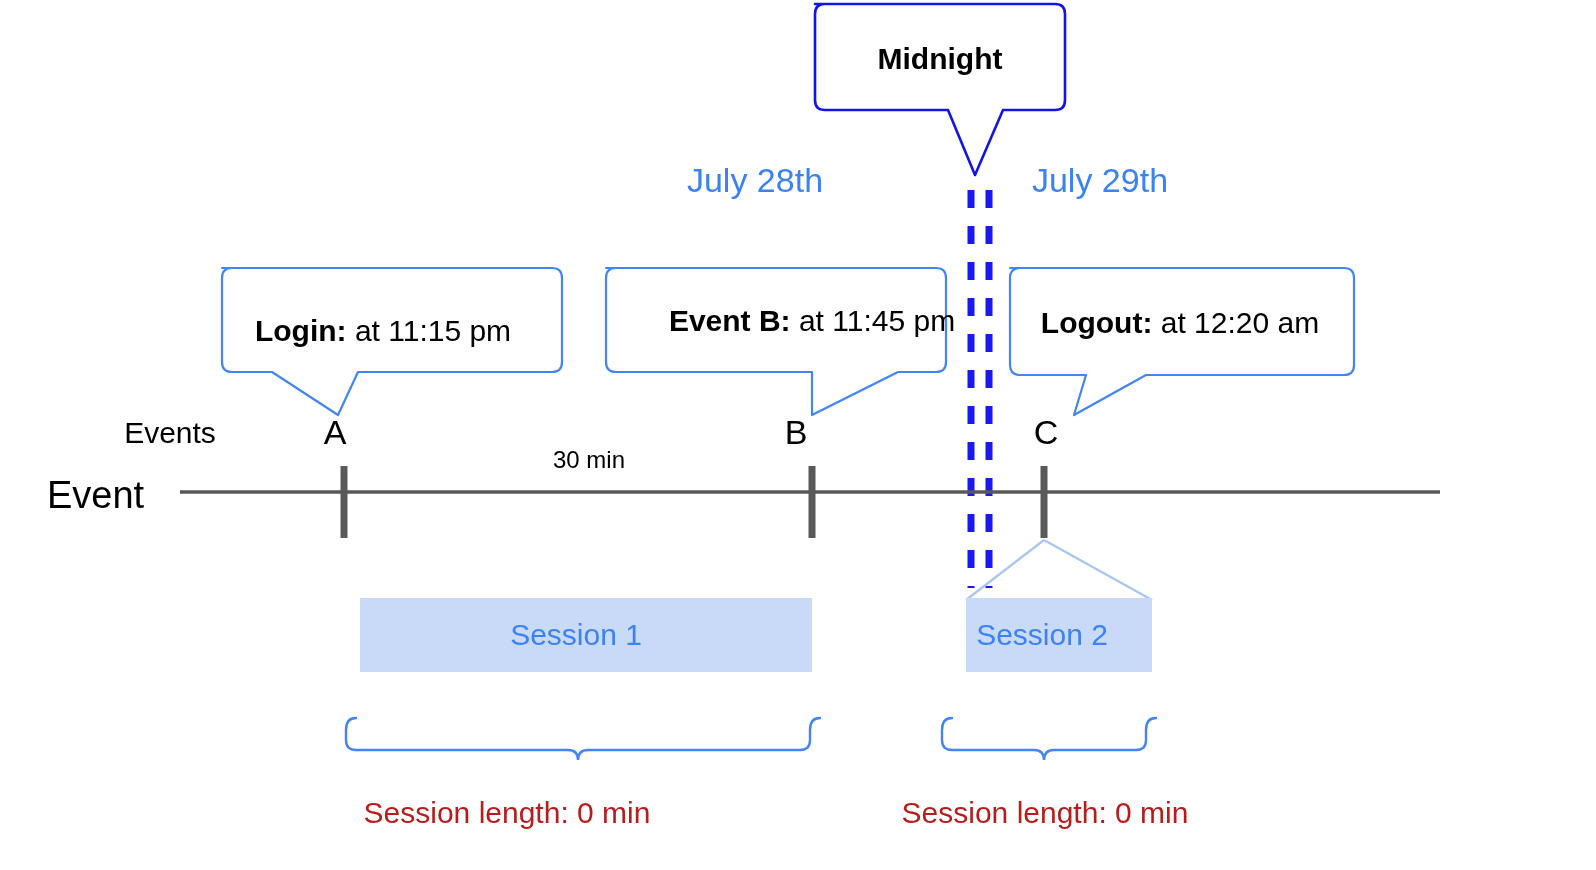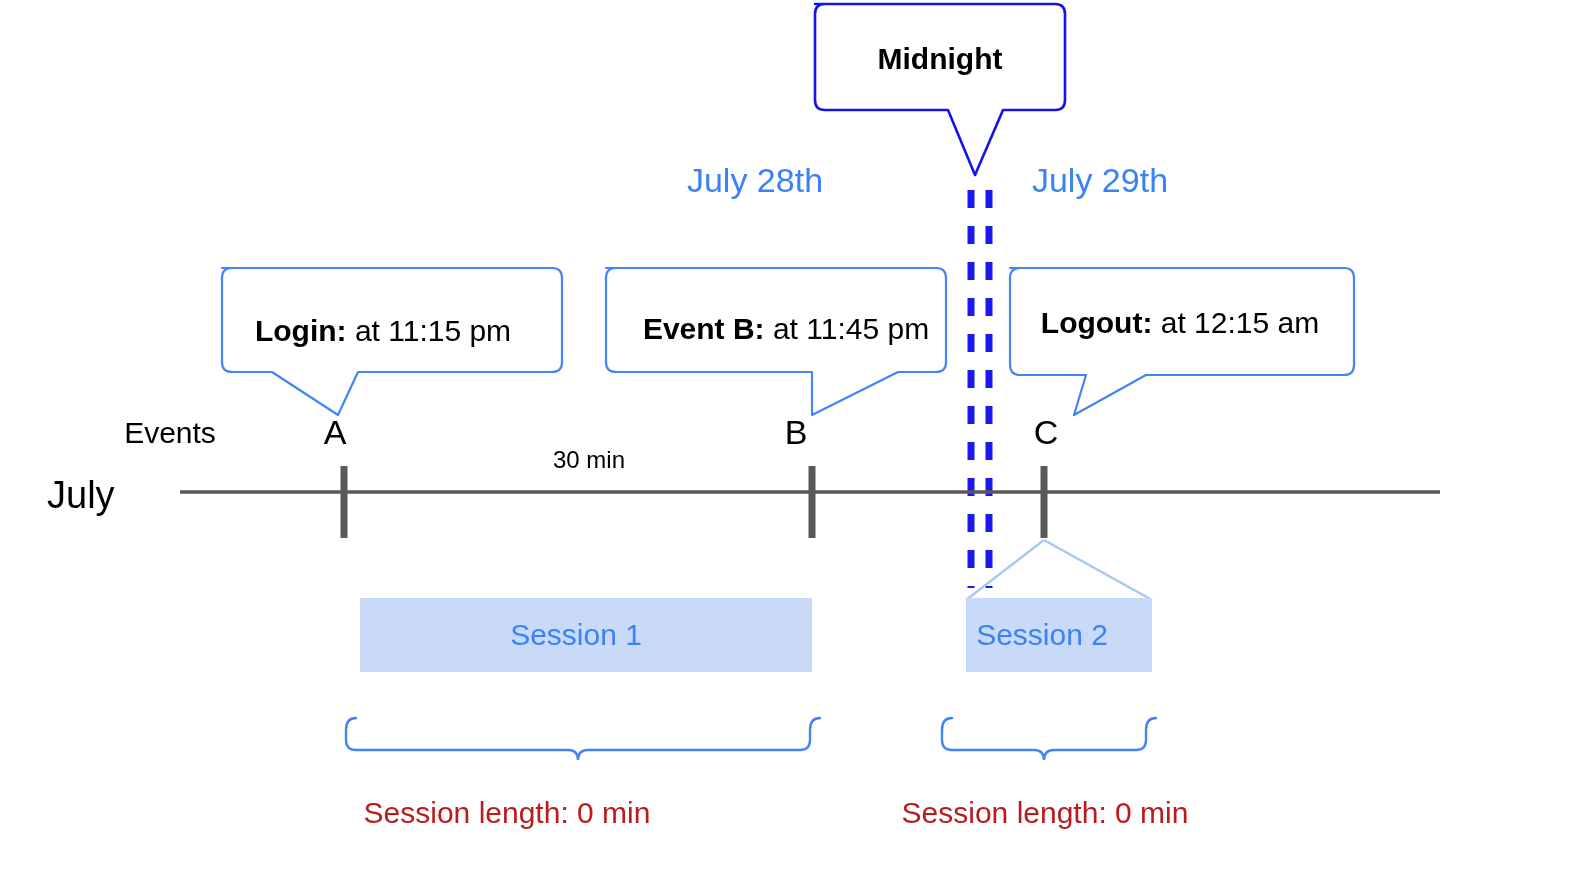--- a/index.html
+++ b/index.html
@@ -213,30 +213,30 @@
 
   <div class="lbl midnight-text centered" style="left:940px; top:44px;">Midnight</div>
 
   <div class="lbl date-text centered" style="left:755px; top:163px;">July 28th</div>
   <div class="lbl date-text centered" style="left:1100px; top:163px;">July 29th</div>
 
   <div class="lbl callout-text centered" style="left:383px; top:304px;margin-top:12px;">
     <b>Login:</b><span> at 11:15 pm</span>
   </div>
 
-  <div class="lbl callout-text centered" style="left:786px; top:306px;margin-top:8px;">
+  <div class="lbl callout-text centered" style="left:812px; top:306px;">
     <b>Event B:</b><span> at 11:45 pm</span>
   </div>
 
   <div class="lbl callout-text centered" style="left:1180px; top:308px;">
-    <b>Logout:</b><span> at 12:15 am</span>
+    <b>Logout:</b><span> at 12:20 am</span>
   </div>
 
   <div class="lbl row-label centered" style="left:170px; top:418px;">Events</div>
-  <div class="lbl axis-title" style="left:47px; top:476px;">July</div>
+  <div class="lbl axis-title" style="left:47px; top:476px;">Event</div>
 
   <div class="lbl event-letter centered" style="left:335px; top:415px;">A</div>
   <div class="lbl event-letter centered" style="left:796px; top:415px;">B</div>
   <div class="lbl event-letter centered" style="left:1046px; top:415px;">C</div>
 
   <div class="lbl duration-text centered" style="left:573px; top:448px;margin-left:16px;">30 min</div>
 
   <div class="lbl session-text centered" style="left:576px; top:620px;">Session 1</div>
   <div class="lbl session-text centered" style="left:1042px; top:620px;">Session 2</div>
 

